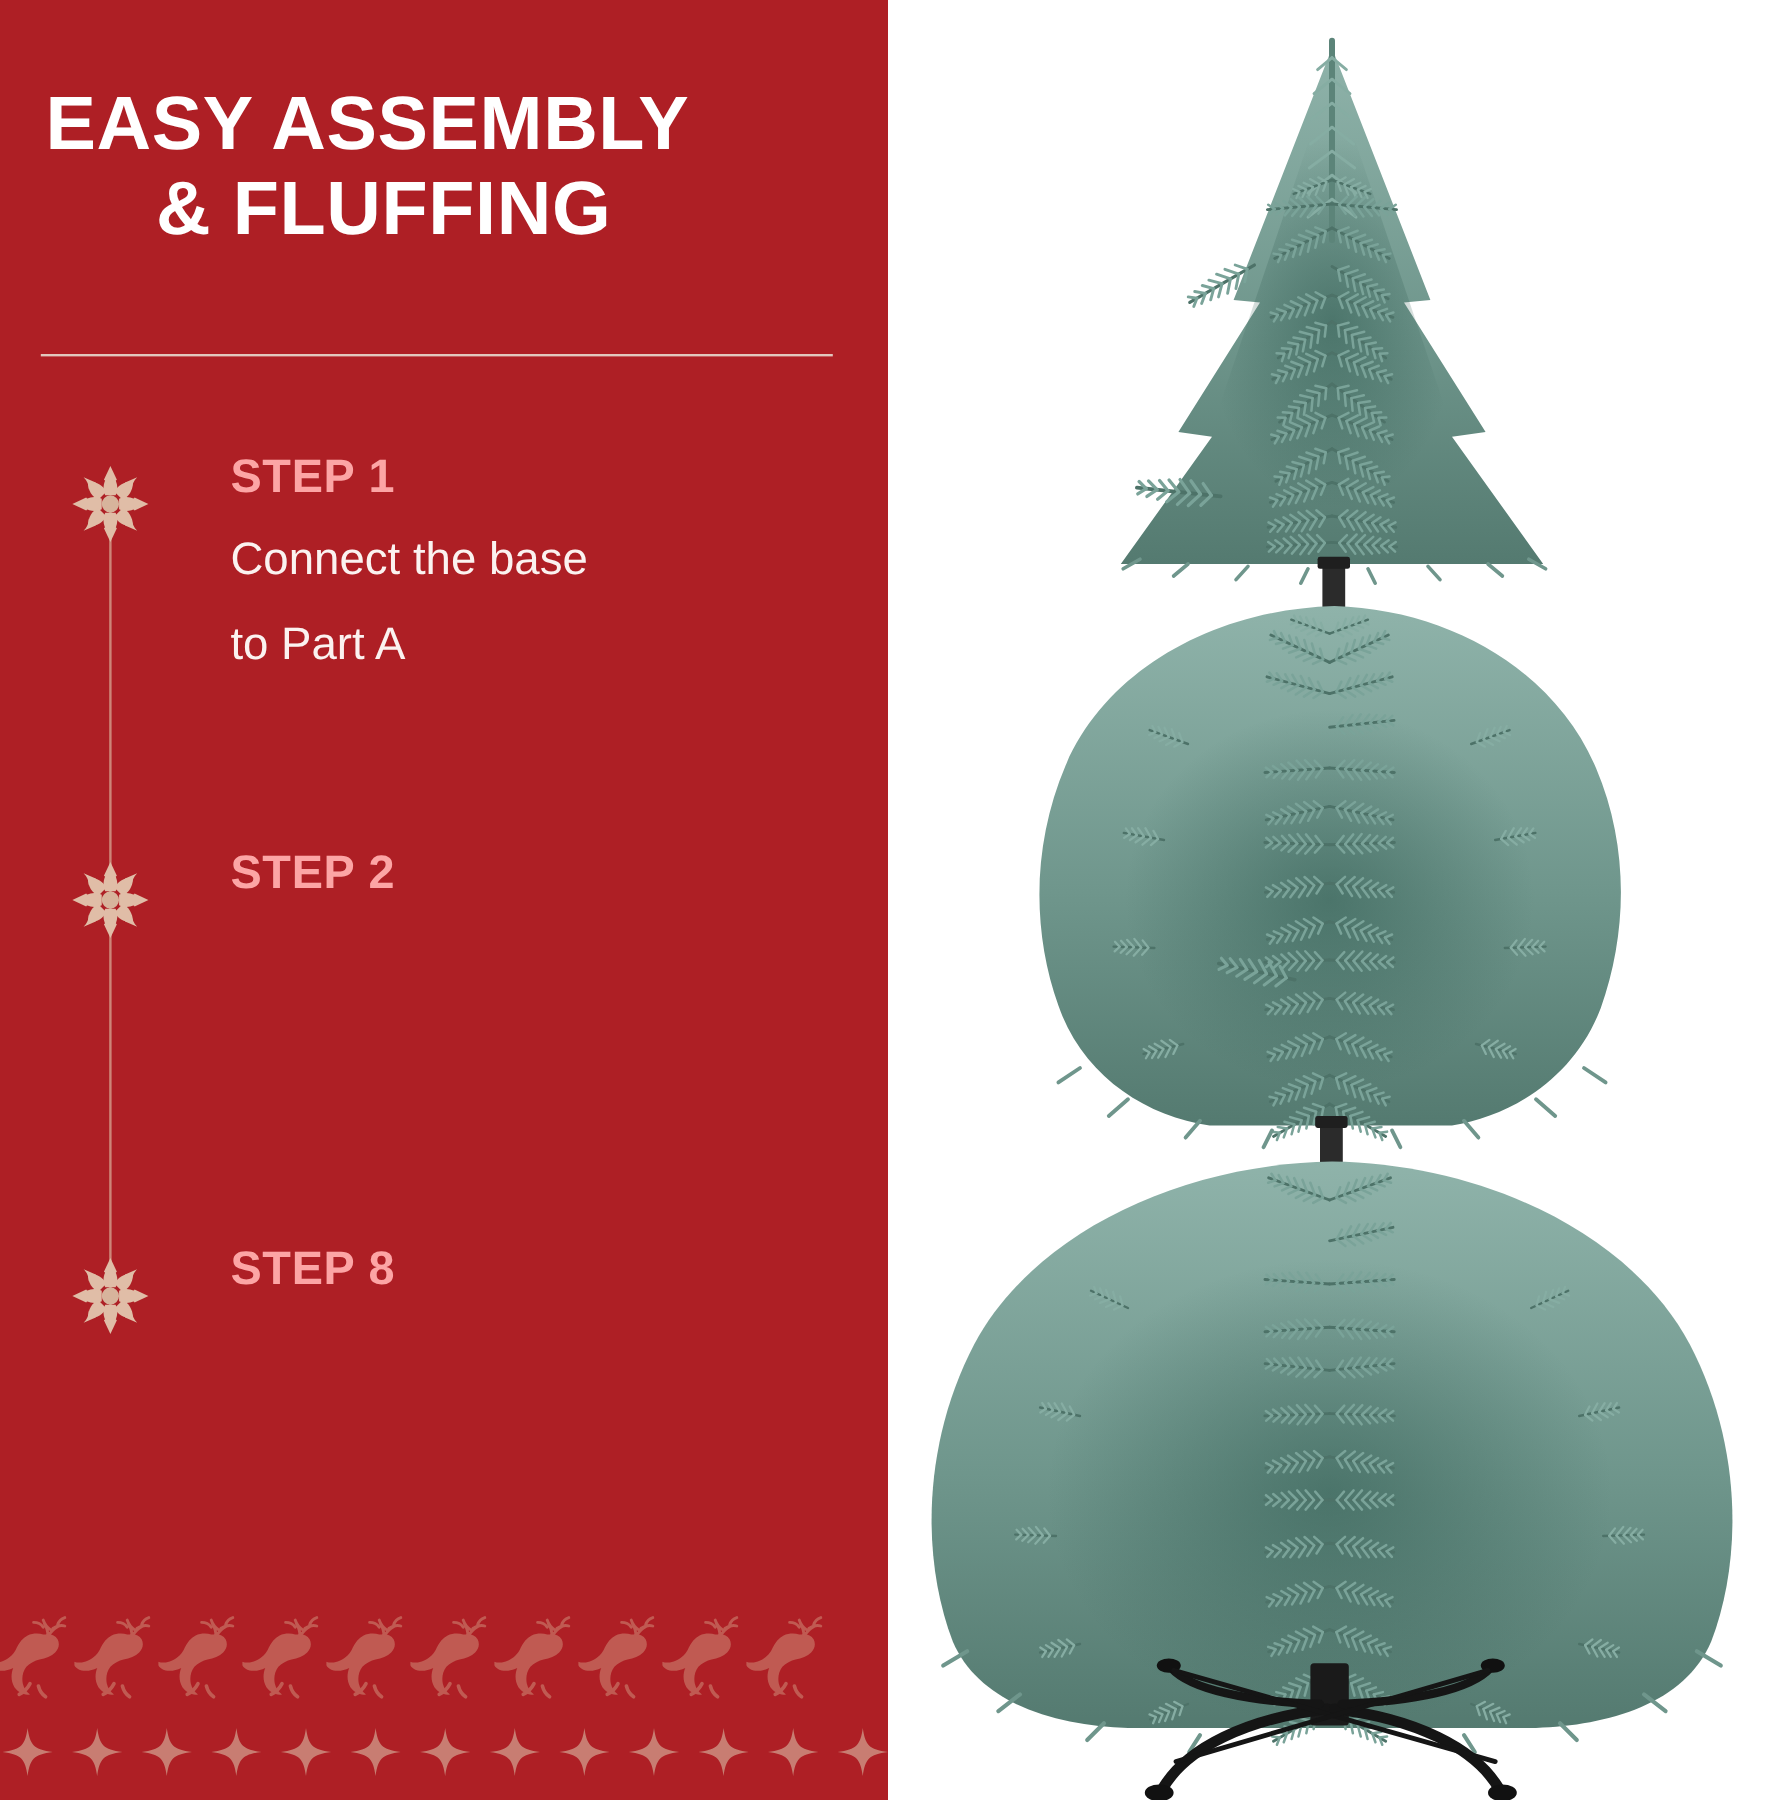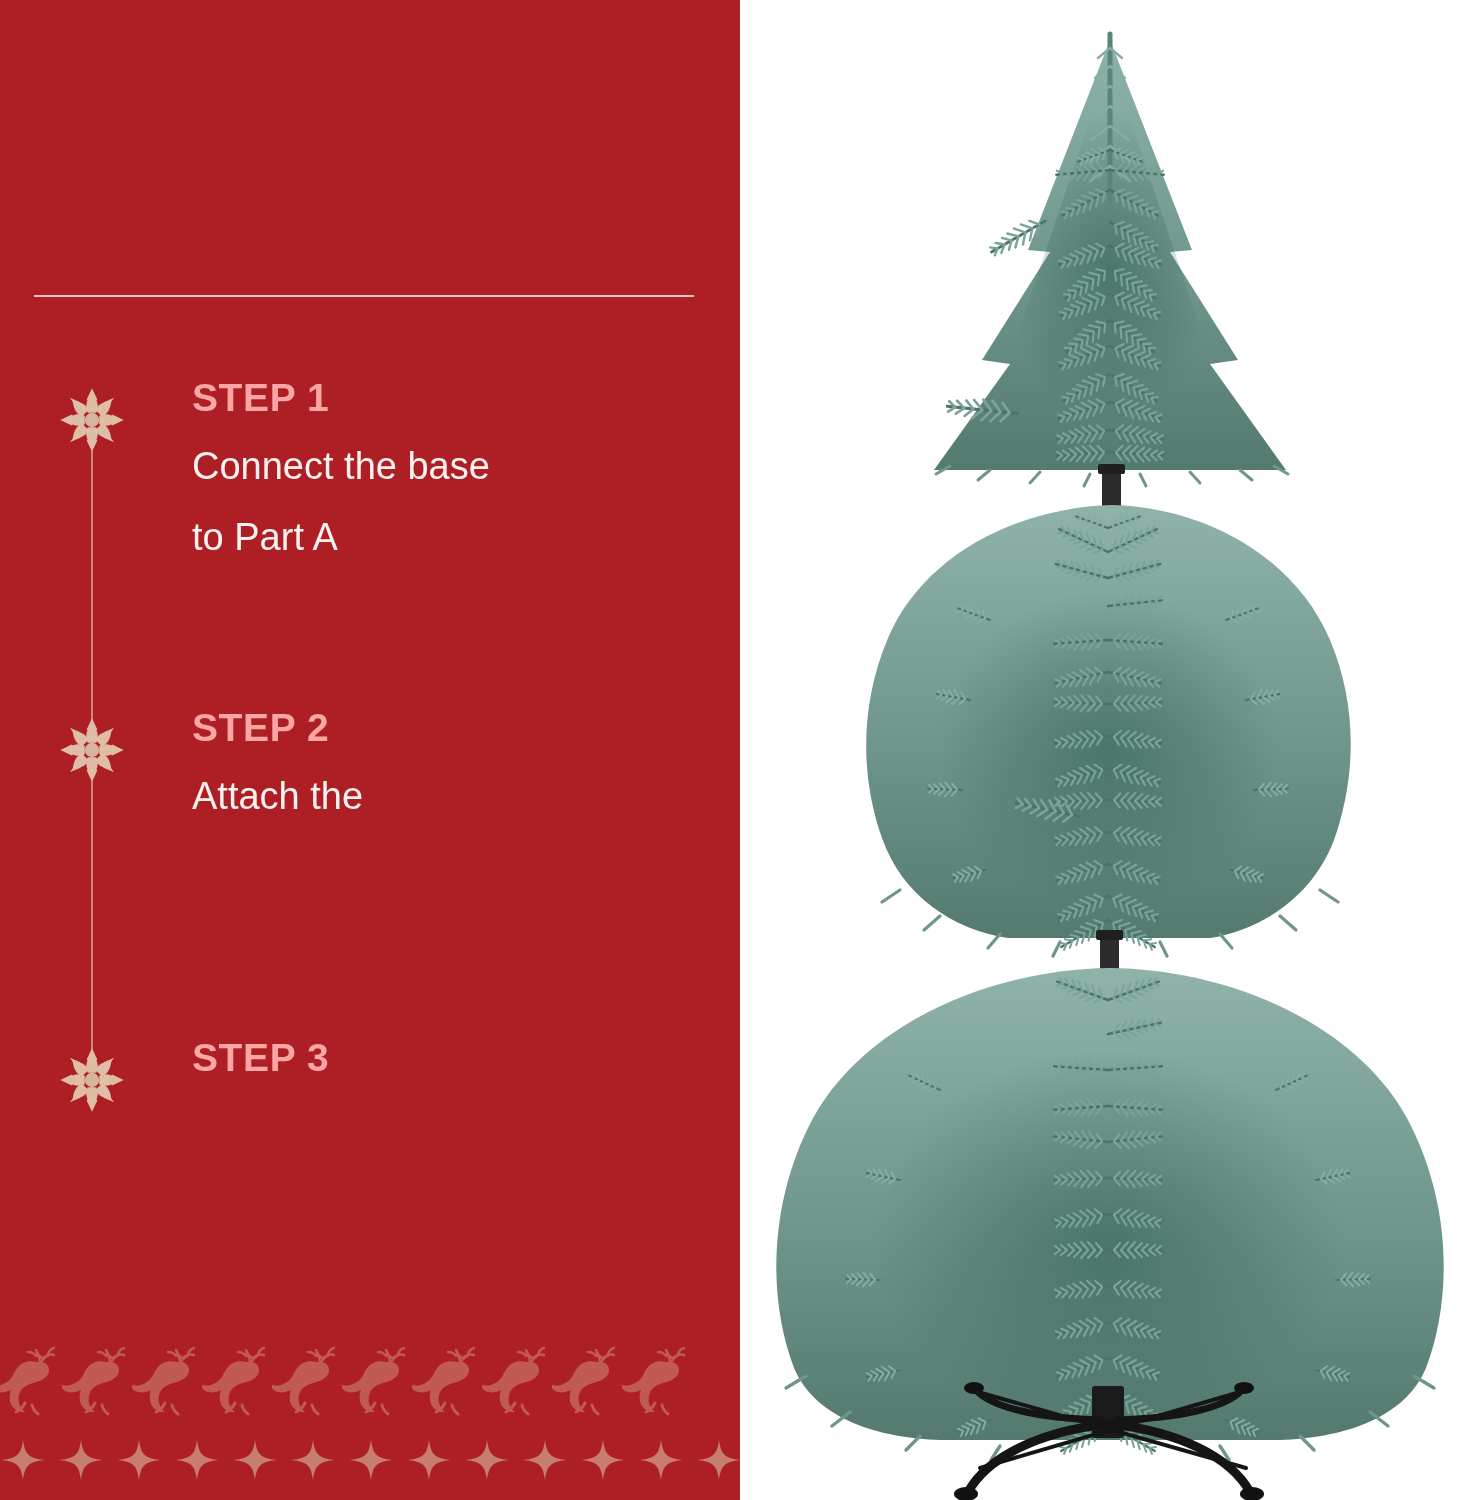--- a/index.html
+++ b/index.html
@@ -159,20 +159,24 @@
   }
   .tree-area svg { display: block; width: 741px; height: 1500px; }
 </style>
 </head>
 <body>
 
 <div id="infographic">
 
   <div class="red-panel">
 
+    <div class="panel-title">
+      <span class="line title-line-1">EASY ASSEMBLY</span>
+      <span class="line title-line-2">&amp; FLUFFING</span>
+    </div>
 
     <div class="title-rule"></div>
 
     <div class="steps">
 
       <div class="timeline"></div>
 
       <div class="step step-1">
         <span class="snowflake">
           <svg viewBox="0 0 100 100" xmlns="http://www.w3.org/2000/svg">
@@ -234,21 +238,20 @@
                 <path d="M24 76 C24 65 29 58 36 55 L45 64 C42 71 35 76 24 76 Z"></path>
                 <path d="M76 76 C76 65 71 58 64 55 L55 64 C58 71 65 76 76 76 Z"></path>
               </g>
               <circle cx="50" cy="50" r="10" fill="#d7b49c"></circle>
             </g>
           </svg>
         </span>
         <div class="step-text">
           <p class="step-label">STEP 2</p>
           <p class="step-desc">
-            <span class="dline">Attach the</span>
           </p>
         </div>
       </div>
 
       <div class="step step-3">
         <span class="snowflake">
           <svg viewBox="0 0 100 100" xmlns="http://www.w3.org/2000/svg">
             <g fill="#e0bda7">
               <g>
                 <path d="M50 6 L57.5 22 Q50 30 42.5 22 Z"></path>
@@ -268,21 +271,21 @@
                 <path d="M24 24 C24 35 29 42 36 45 L45 36 C42 29 35 24 24 24 Z"></path>
                 <path d="M76 24 C76 35 71 42 64 45 L55 36 C58 29 65 24 76 24 Z"></path>
                 <path d="M24 76 C24 65 29 58 36 55 L45 64 C42 71 35 76 24 76 Z"></path>
                 <path d="M76 76 C76 65 71 58 64 55 L55 64 C58 71 65 76 76 76 Z"></path>
               </g>
               <circle cx="50" cy="50" r="10" fill="#d7b49c"></circle>
             </g>
           </svg>
         </span>
         <div class="step-text">
-          <p class="step-label">STEP 3</p>
+          <p class="step-label">STEP 8</p>
           <p class="step-desc">
           </p>
         </div>
       </div>
 
     </div>
 
     <div class="band">
       <div class="band-deer">
         <svg width="70" height="74" viewBox="0 0 70 74">

